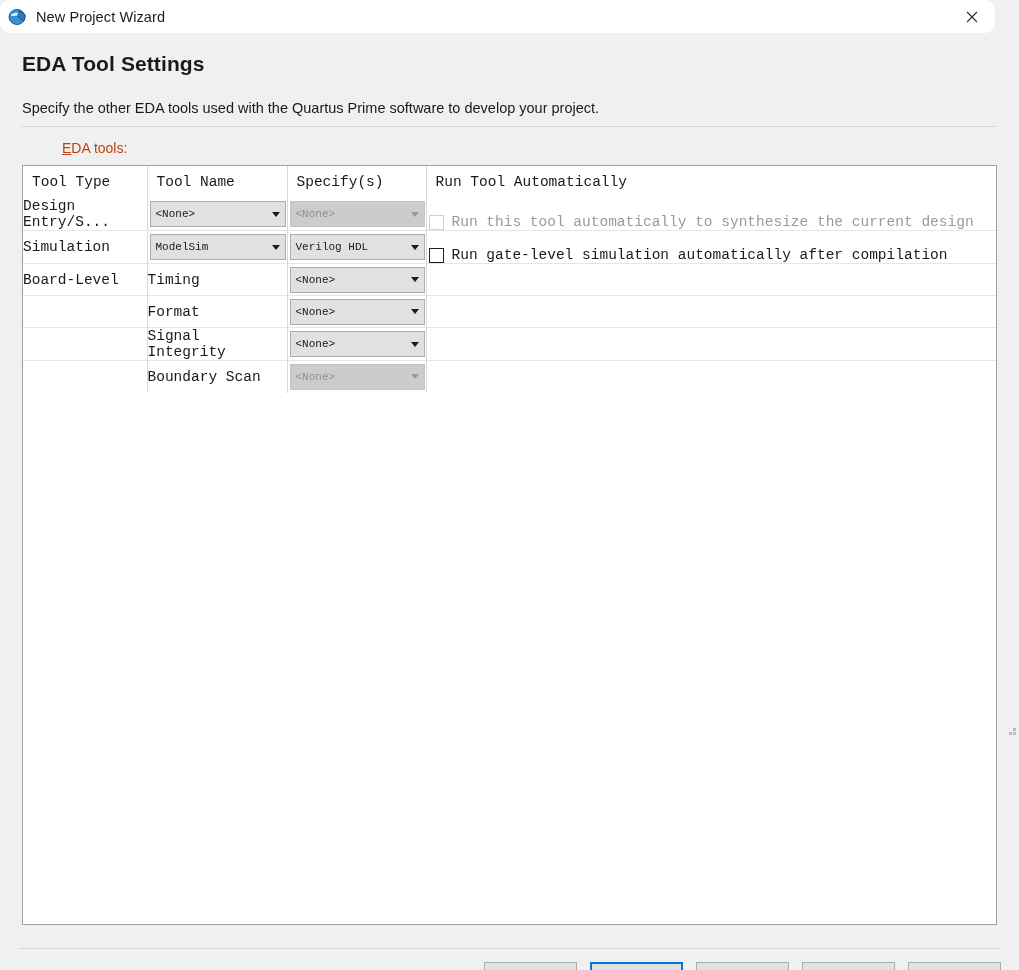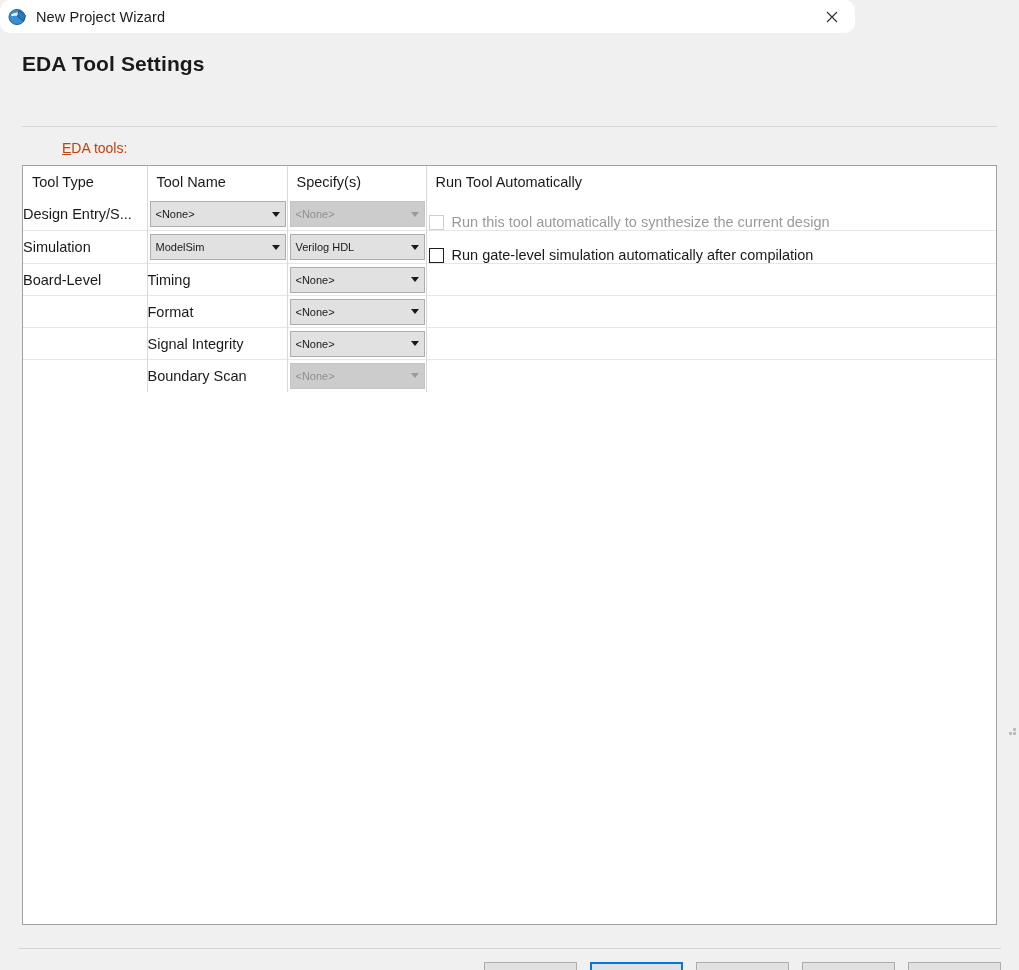--- a/index.html
+++ b/index.html
@@ -10,21 +10,21 @@
     background: #f0f0f0;
     font-family: "Liberation Sans", sans-serif;
     color: #1a1a1a;
     -webkit-font-smoothing: antialiased;
   }
   #window { position: relative; width: 1019px; height: 970px; background: #f0f0f0; }
 
   
   #titlebar {
     position: absolute; top: 0; left: 0;
-    width: 855px; height: 33px;
+    width: 995px; height: 33px;
     background: #ffffff;
     display: flex; align-items: center; border-radius: 10px;
   }
   #title-icon {
     width: 20px; height: 20px; margin-left: 8px; margin-right: 8px;
     flex: 0 0 auto; position: relative;
   }
   #title-text {
     font-size: 14.5px; color: #1c1c1c; letter-spacing: 0.1px;
   }
@@ -63,20 +63,21 @@
   #table-frame {
     position: absolute; left: 22px; top: 132px;
     width: 975px; height: 760px;
     background: #ffffff;
     border: 1px solid #a0a0a0;
   }
   table.eda {
     width: 100%;
     border-collapse: collapse;
     table-layout: fixed;
+    font-family: Liberation Mono, monospace;
   }
   table.eda col.c-type { width: 124px; }
   table.eda col.c-name { width: 140px; }
   table.eda col.c-fmt  { width: 139px; }
   table.eda col.c-run  { width: auto; }
 
   table.eda th, table.eda td {
     padding: 0;
     vertical-align: middle;
     text-align: left;
@@ -204,20 +205,21 @@
     <div id="close-btn">
       <svg width="12" height="12" viewBox="0 0 12 12">
         <path d="M1 1 L11 11 M11 1 L1 11" stroke="#2b2b2b" stroke-width="1.1" fill="none"></path>
       </svg>
     </div>
   </div>
 
   <div id="content">
 
     <div id="page-title">EDA Tool Settings</div>
+    <div id="page-desc">Specify the other EDA tools used with the Quartus Prime software to develop your project.</div>
     <div id="desc-rule"></div>
 
     <div id="eda-label">
       <span class="mn">E</span><span>DA tools:</span>
     </div>
 
     <div id="table-frame">
       <table class="eda">
         <colgroup>
           <col class="c-type">

